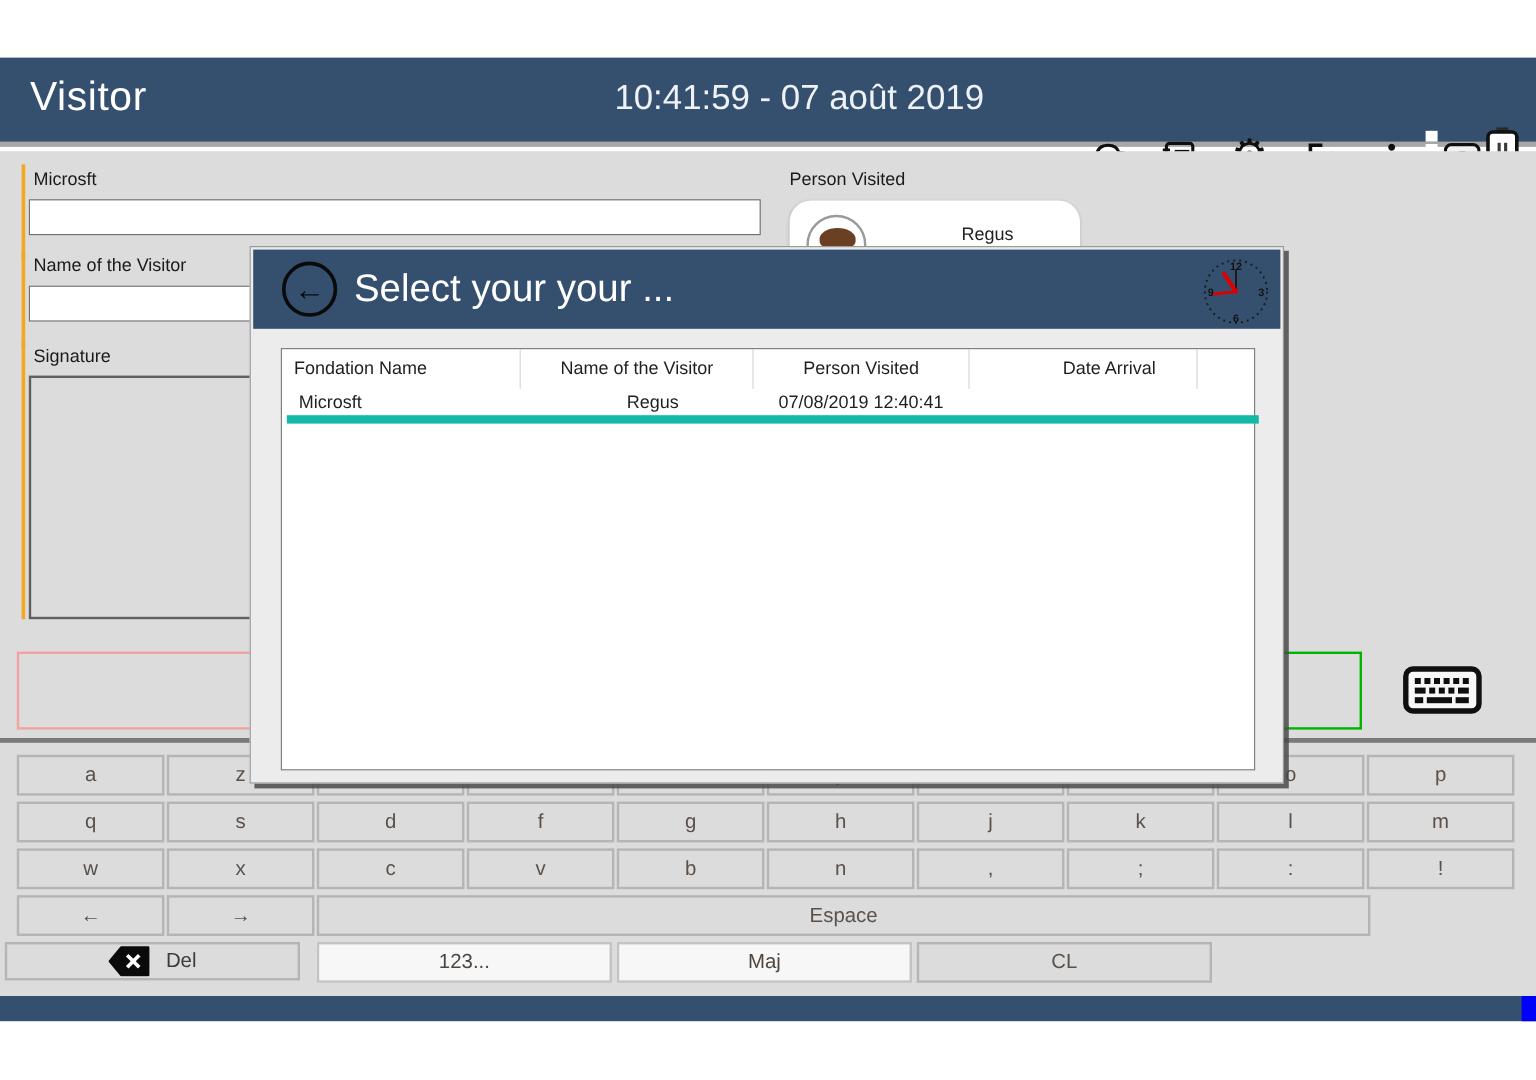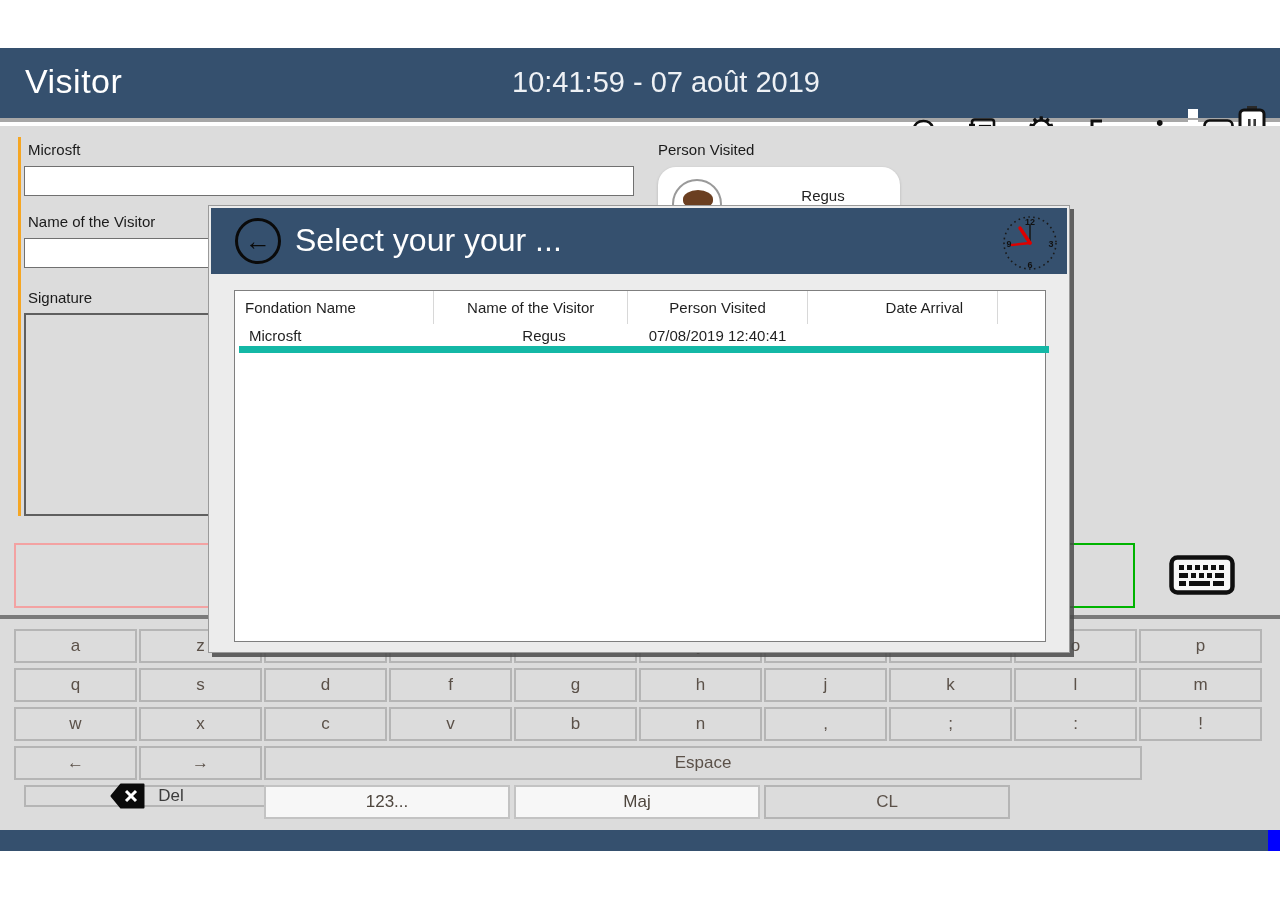--- a/index.html
+++ b/index.html
@@ -186,21 +186,21 @@
         <rect x="10" y="26" width="7" height="5"></rect>
           <rect x="20" y="26" width="21" height="5"></rect>
           <rect x="44" y="26" width="11" height="5"></rect>
       </g>
     </svg>
   </button>
 
   <div class="kb-divider"></div>
 
   <div class="kb-layer" id="kb-keys">
-    <div class="key key-del" style="left:24px;top:785px;width:246px;height:22px">
+    <div class="key key-del" style="left:4px;top:785px;width:246px;height:32px">
       <svg width="36" height="26" viewBox="0 0 36 26">
         <path d="M11 1.5 h22.5 v23 h-22.5 l-9.5 -11.5 z" fill="#0a0a0a" stroke="#0a0a0a" stroke-width="2" stroke-linejoin="round"></path>
         <line x1="16" y1="8" x2="26" y2="18" stroke="#ffffff" stroke-width="3"></line>
         <line x1="26" y1="8" x2="16" y2="18" stroke="#ffffff" stroke-width="3"></line>
       </svg>
       <span>Del</span>
     </div>
   <div class="key" style="left: 14px; top: 629px; width: 123px; height: 34px;">a</div>
       <div class="key" style="left: 139px; top: 629px; width: 123px; height: 34px;">z</div>
       <div class="key" style="left: 264px; top: 629px; width: 123px; height: 34px;">e</div>

